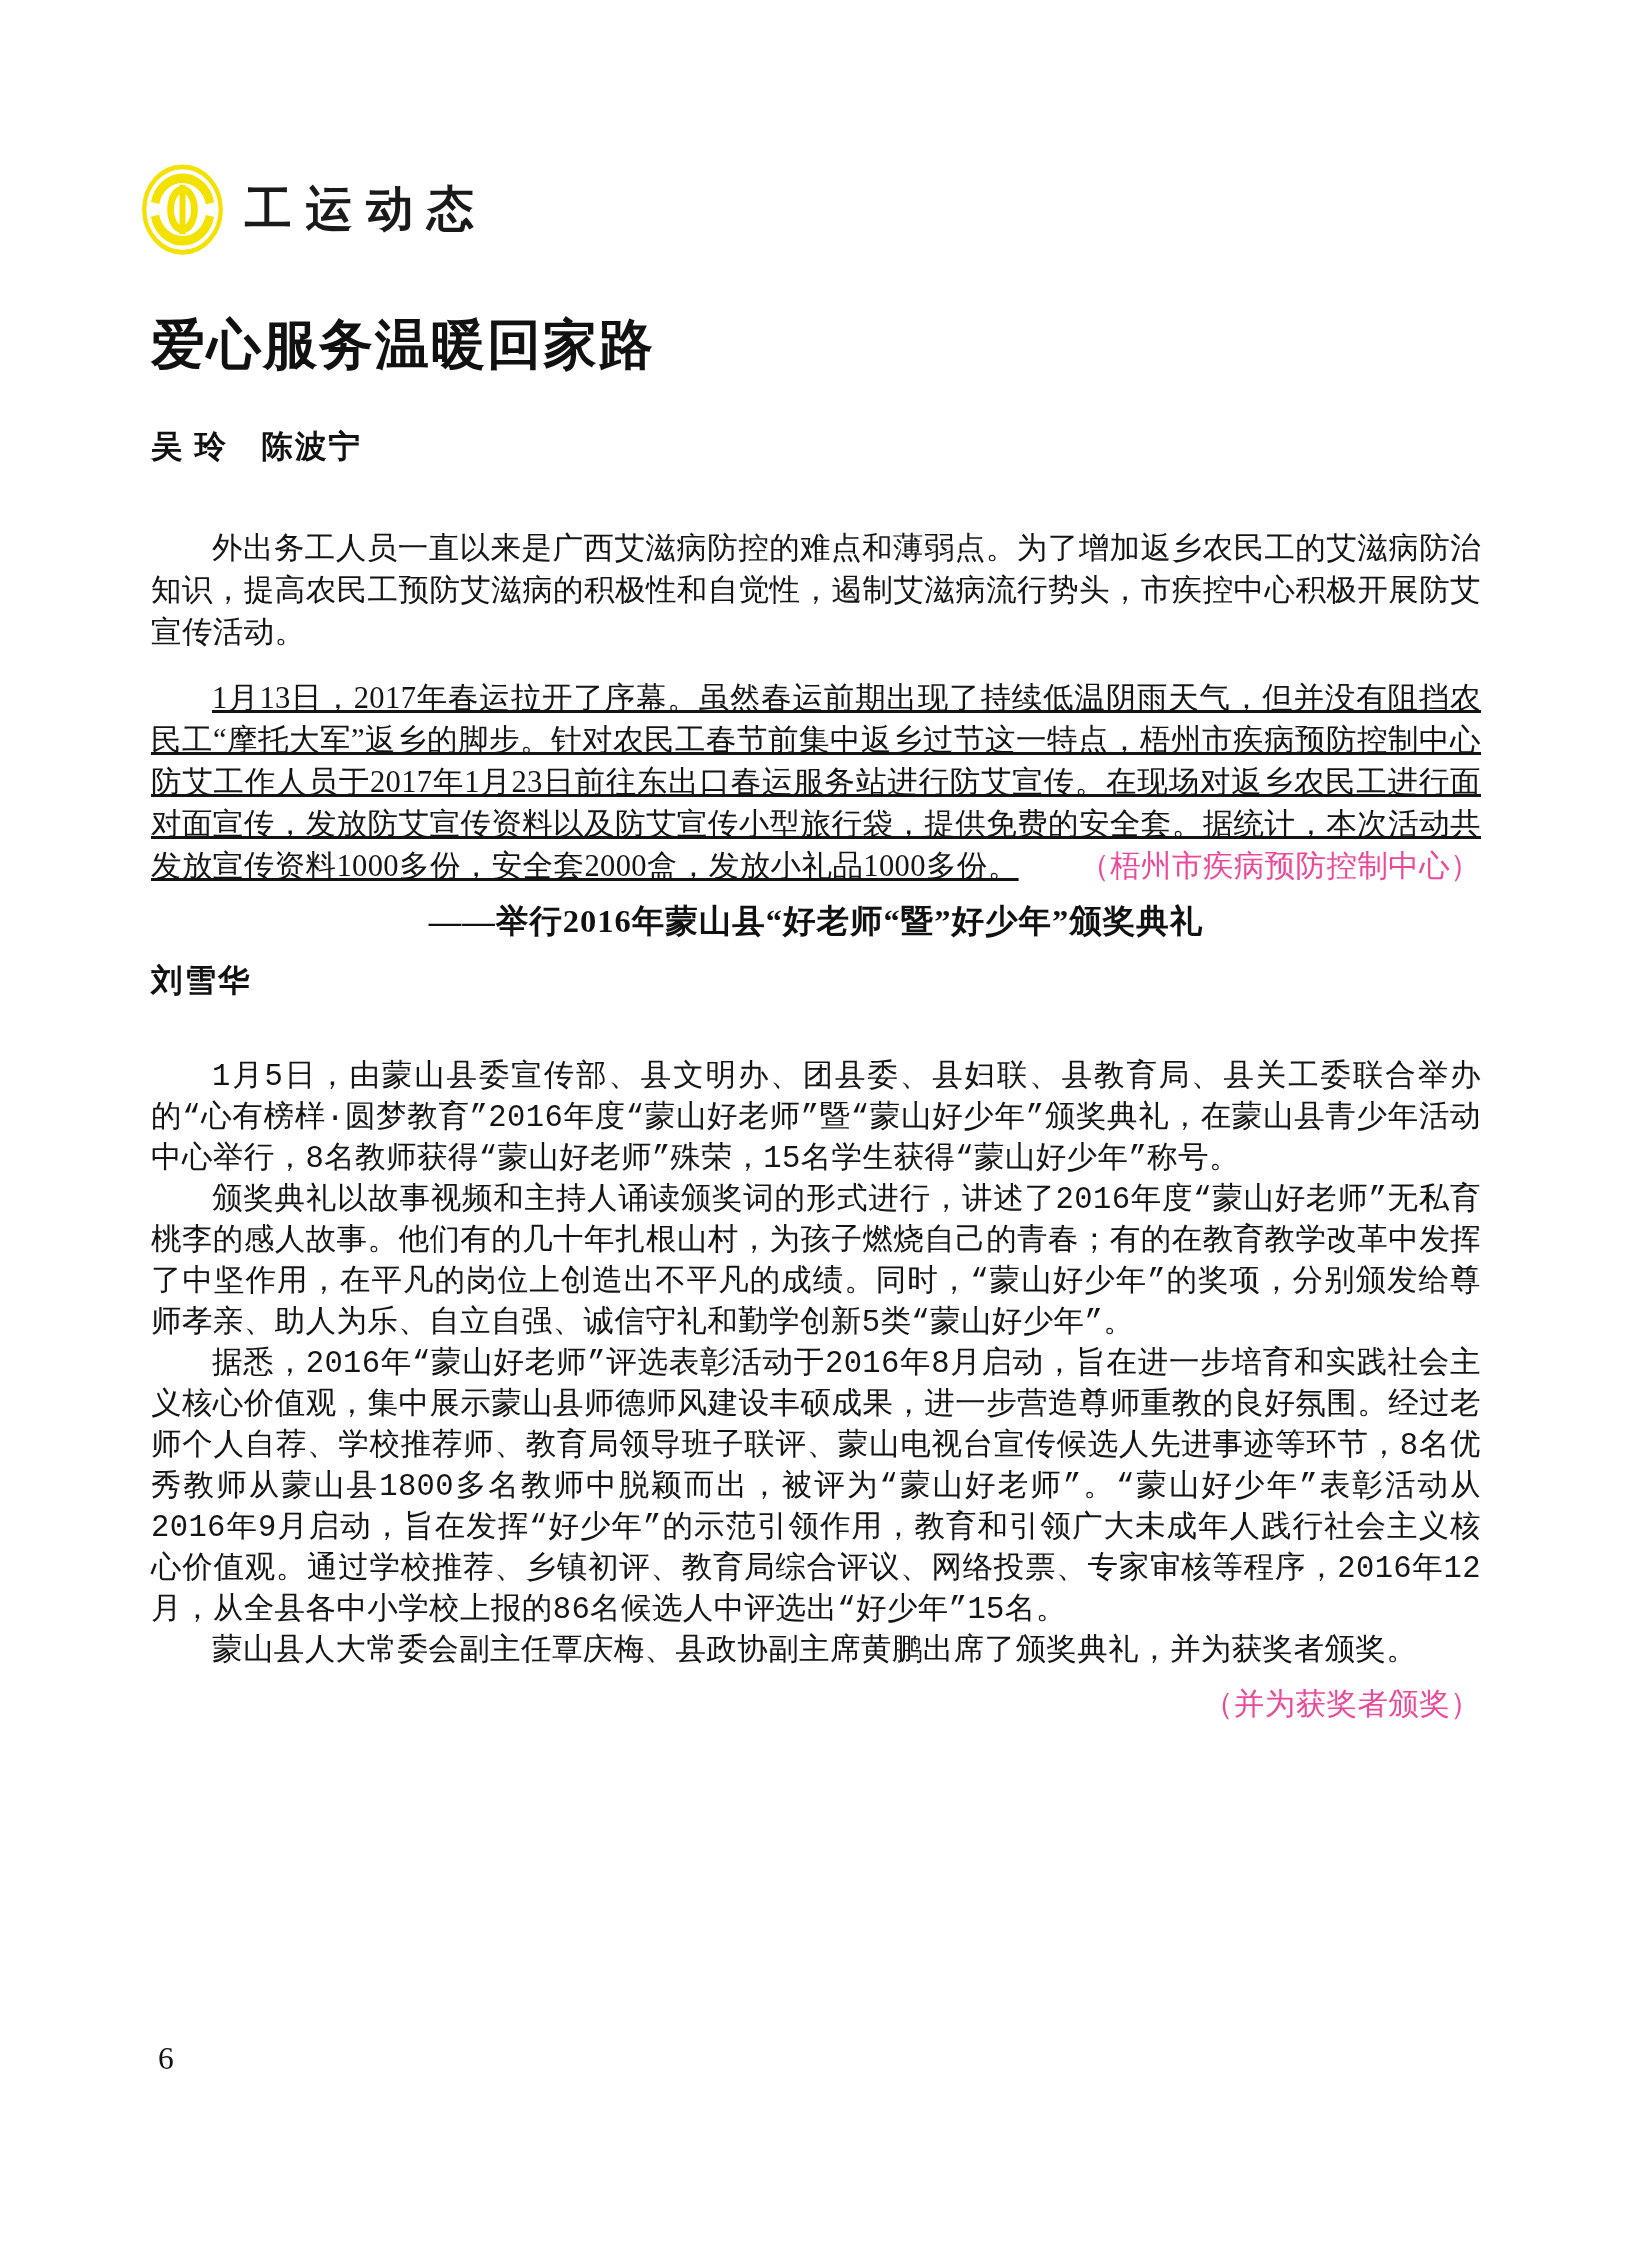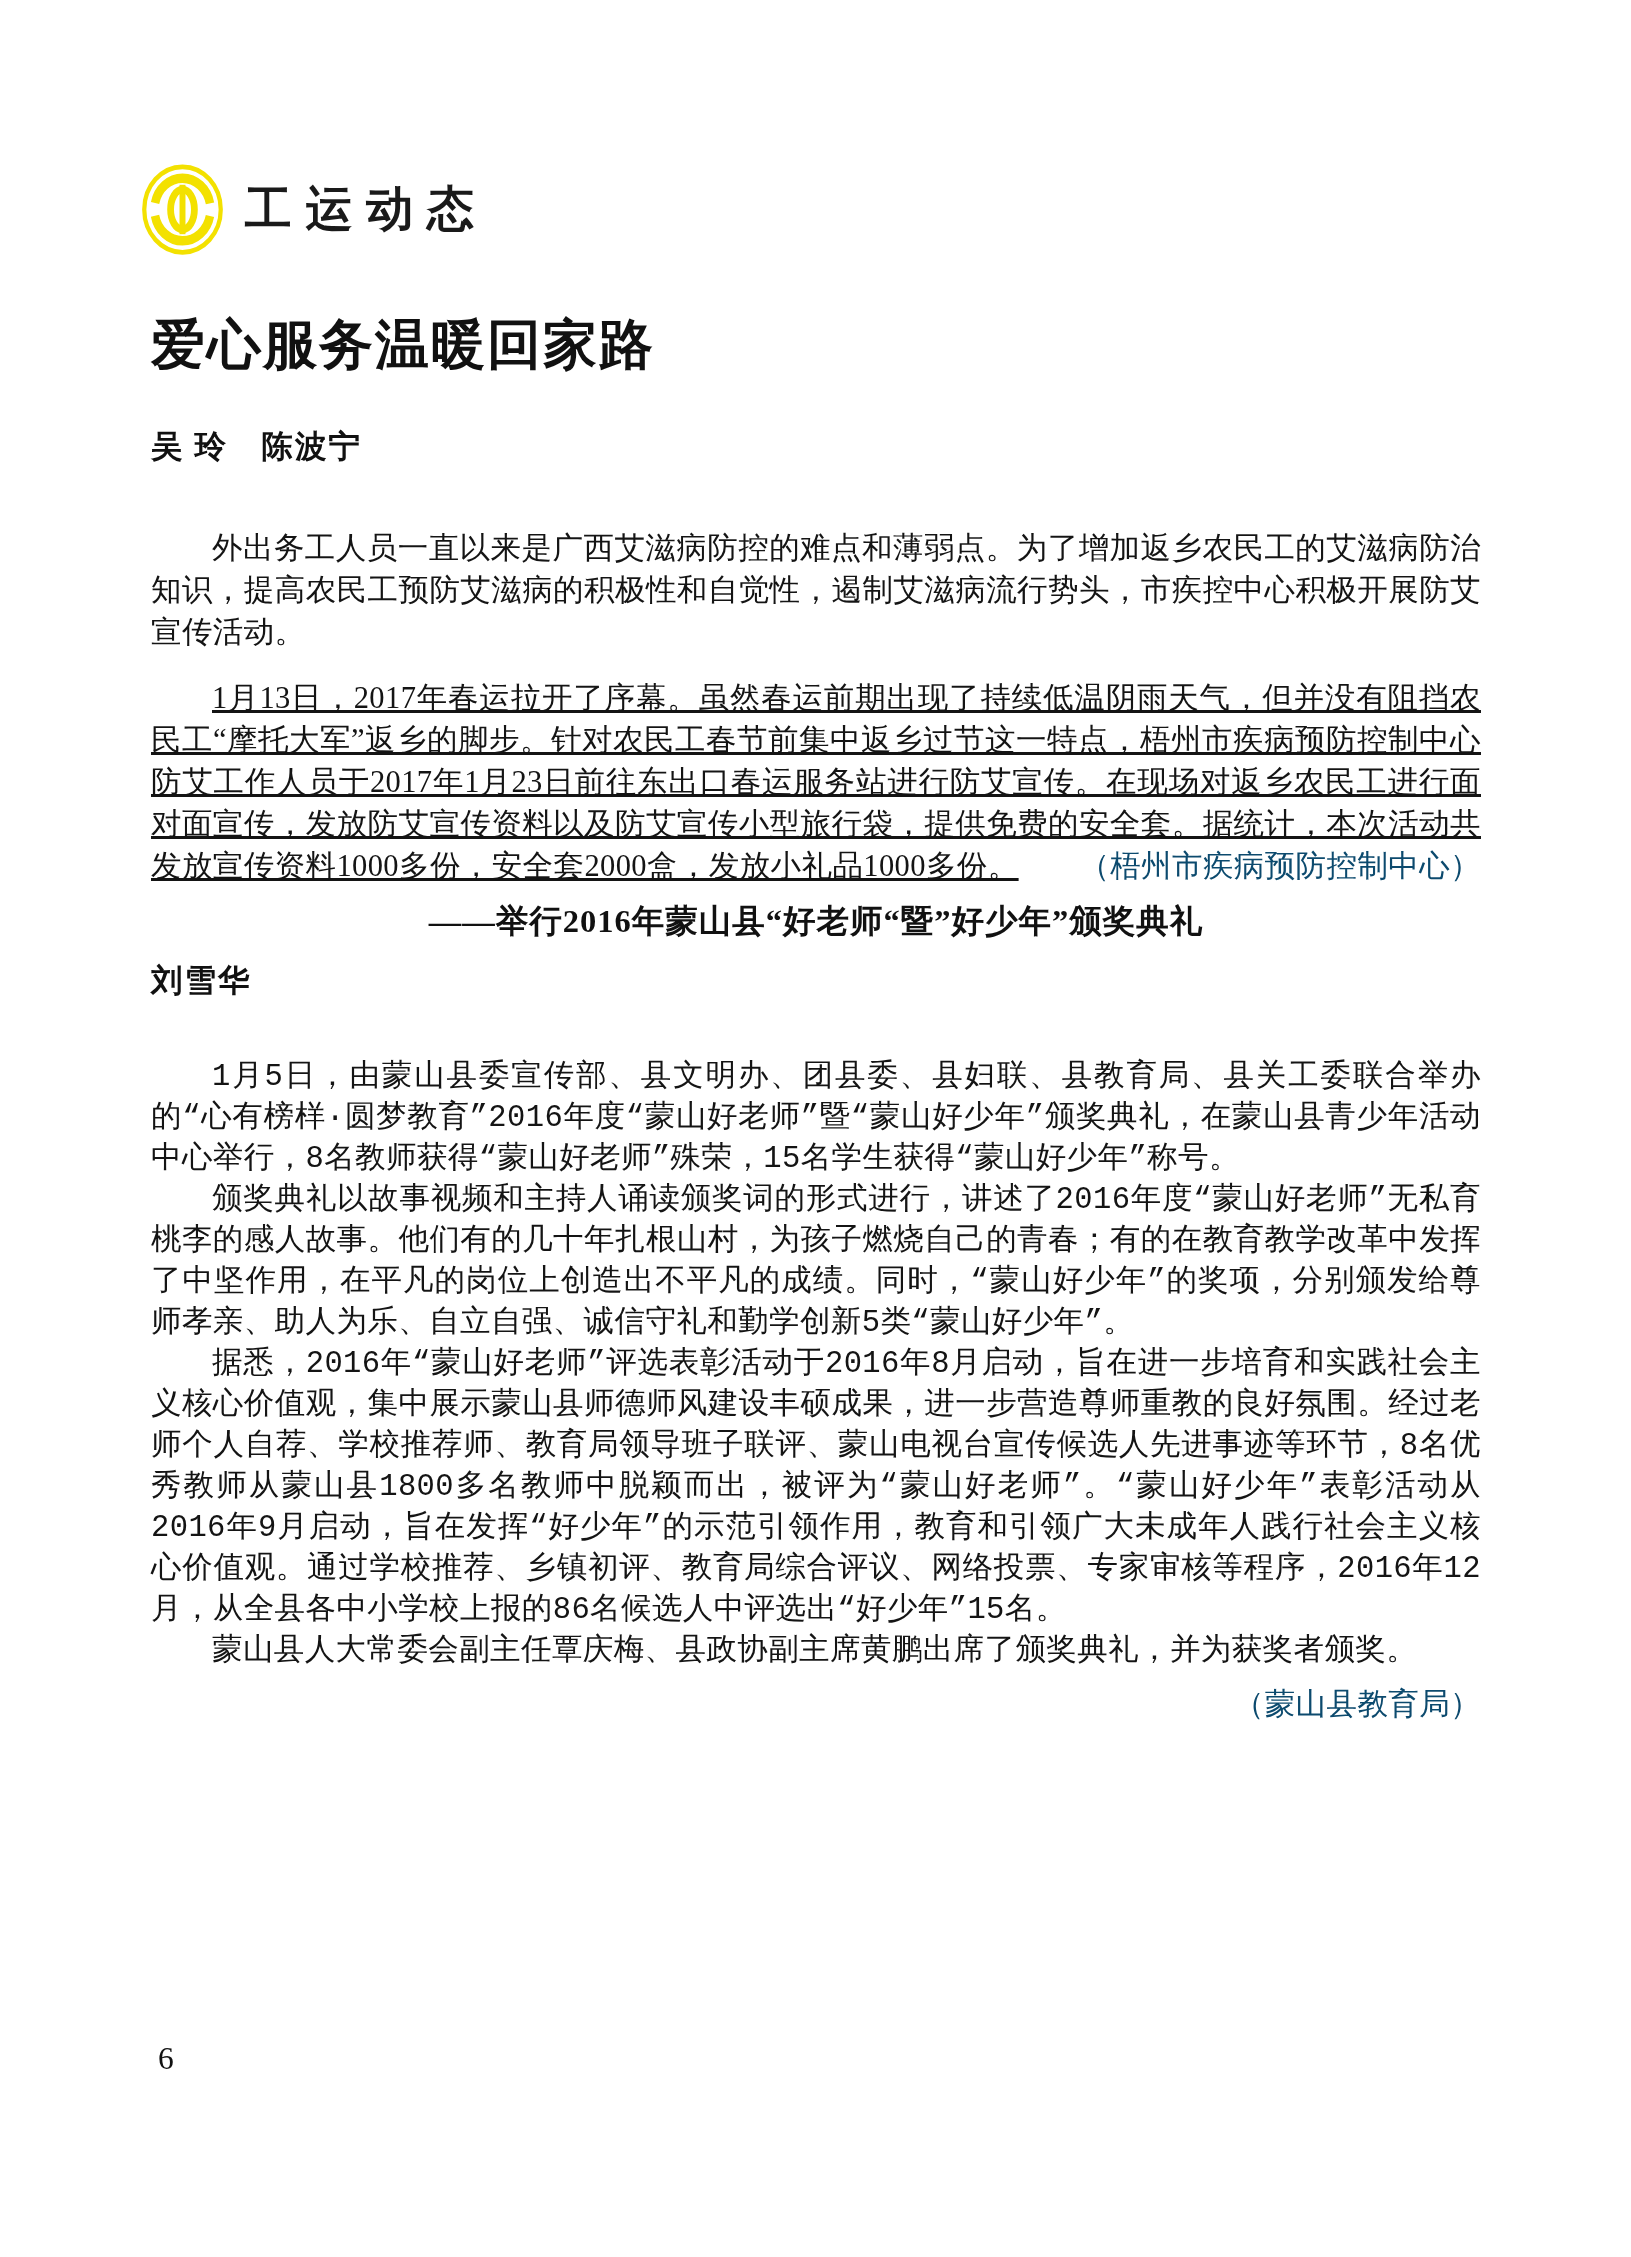--- a/index.html
+++ b/index.html
@@ -65,21 +65,21 @@
     letter-spacing:0.4px;
     color:#141414;
   }
   .a1 .par { line-height:42px; }
   .a2 .par { line-height:41px;font-family:Liberation Mono, monospace; }
   .a1 .par.first { margin-top:61px; }
   .a1 .par + .par { margin-top:24px;text-decoration:underline; }
   .a2 .par.first { margin-top:57px; }
   .a2 .par + .par { margin-top:0; }
   .attribution {
-    font-size:30.5px; text-align:right; color:#0c4a6e;
+    font-size:30.5px; text-align:right; color:#ec4899;
     letter-spacing:0.4px;
   }
   .a1 .attribution { line-height:42px; margin-top:-42px; } 
   .a2 .attribution { line-height:41px; margin-top:11.8px; }
   .page-number {
     position:absolute; left:158px; top:2041px;
     font-size:31.5px; color:#111;
     font-family:"Liberation Serif","DejaVu Serif",serif;
   }
 </style>
@@ -110,21 +110,21 @@
       <div class="attribution">（梧州市疾病预防控制中心）</div>
     </section>
 
     <section class="article a2">
       <h2 class="article-subtitle">——举行2016年蒙山县“好老师“暨”好少年”颁奖典礼</h2>
       <div class="article-authors">刘雪华</div>
       <p class="par first">1月5日，由蒙山县委宣传部、县文明办、团县委、县妇联、县教育局、县关工委联合举办的“心有榜样·圆梦教育”2016年度“蒙山好老师”暨“蒙山好少年”颁奖典礼，在蒙山县青少年活动中心举行，8名教师获得“蒙山好老师”殊荣，15名学生获得“蒙山好少年”称号。</p>
       <p class="par">颁奖典礼以故事视频和主持人诵读颁奖词的形式进行，讲述了2016年度“蒙山好老师”无私育桃李的感人故事。他们有的几十年扎根山村，为孩子燃烧自己的青春；有的在教育教学改革中发挥了中坚作用，在平凡的岗位上创造出不平凡的成绩。同时，“蒙山好少年”的奖项，分别颁发给尊师孝亲、助人为乐、自立自强、诚信守礼和勤学创新5类“蒙山好少年”。</p>
       <p class="par">据悉，2016年“蒙山好老师”评选表彰活动于2016年8月启动，旨在进一步培育和实践社会主义核心价值观，集中展示蒙山县师德师风建设丰硕成果，进一步营造尊师重教的良好氛围。经过老师个人自荐、学校推荐师、教育局领导班子联评、蒙山电视台宣传候选人先进事迹等环节，8名优秀教师从蒙山县1800多名教师中脱颖而出，被评为“蒙山好老师”。“蒙山好少年”表彰活动从2016年9月启动，旨在发挥“好少年”的示范引领作用，教育和引领广大未成年人践行社会主义核心价值观。通过学校推荐、乡镇初评、教育局综合评议、网络投票、专家审核等程序，2016年12月，从全县各中小学校上报的86名候选人中评选出“好少年”15名。</p>
       <p class="par">蒙山县人大常委会副主任覃庆梅、县政协副主席黄鹏出席了颁奖典礼，并为获奖者颁奖。</p>
-      <div class="attribution">（蒙山县教育局）</div>
+      <div class="attribution">（并为获奖者颁奖）</div>
     </section>
 
   </div>
 
   <div class="page-number">6</div>
 
 </div>
 
 
 </body></html>

